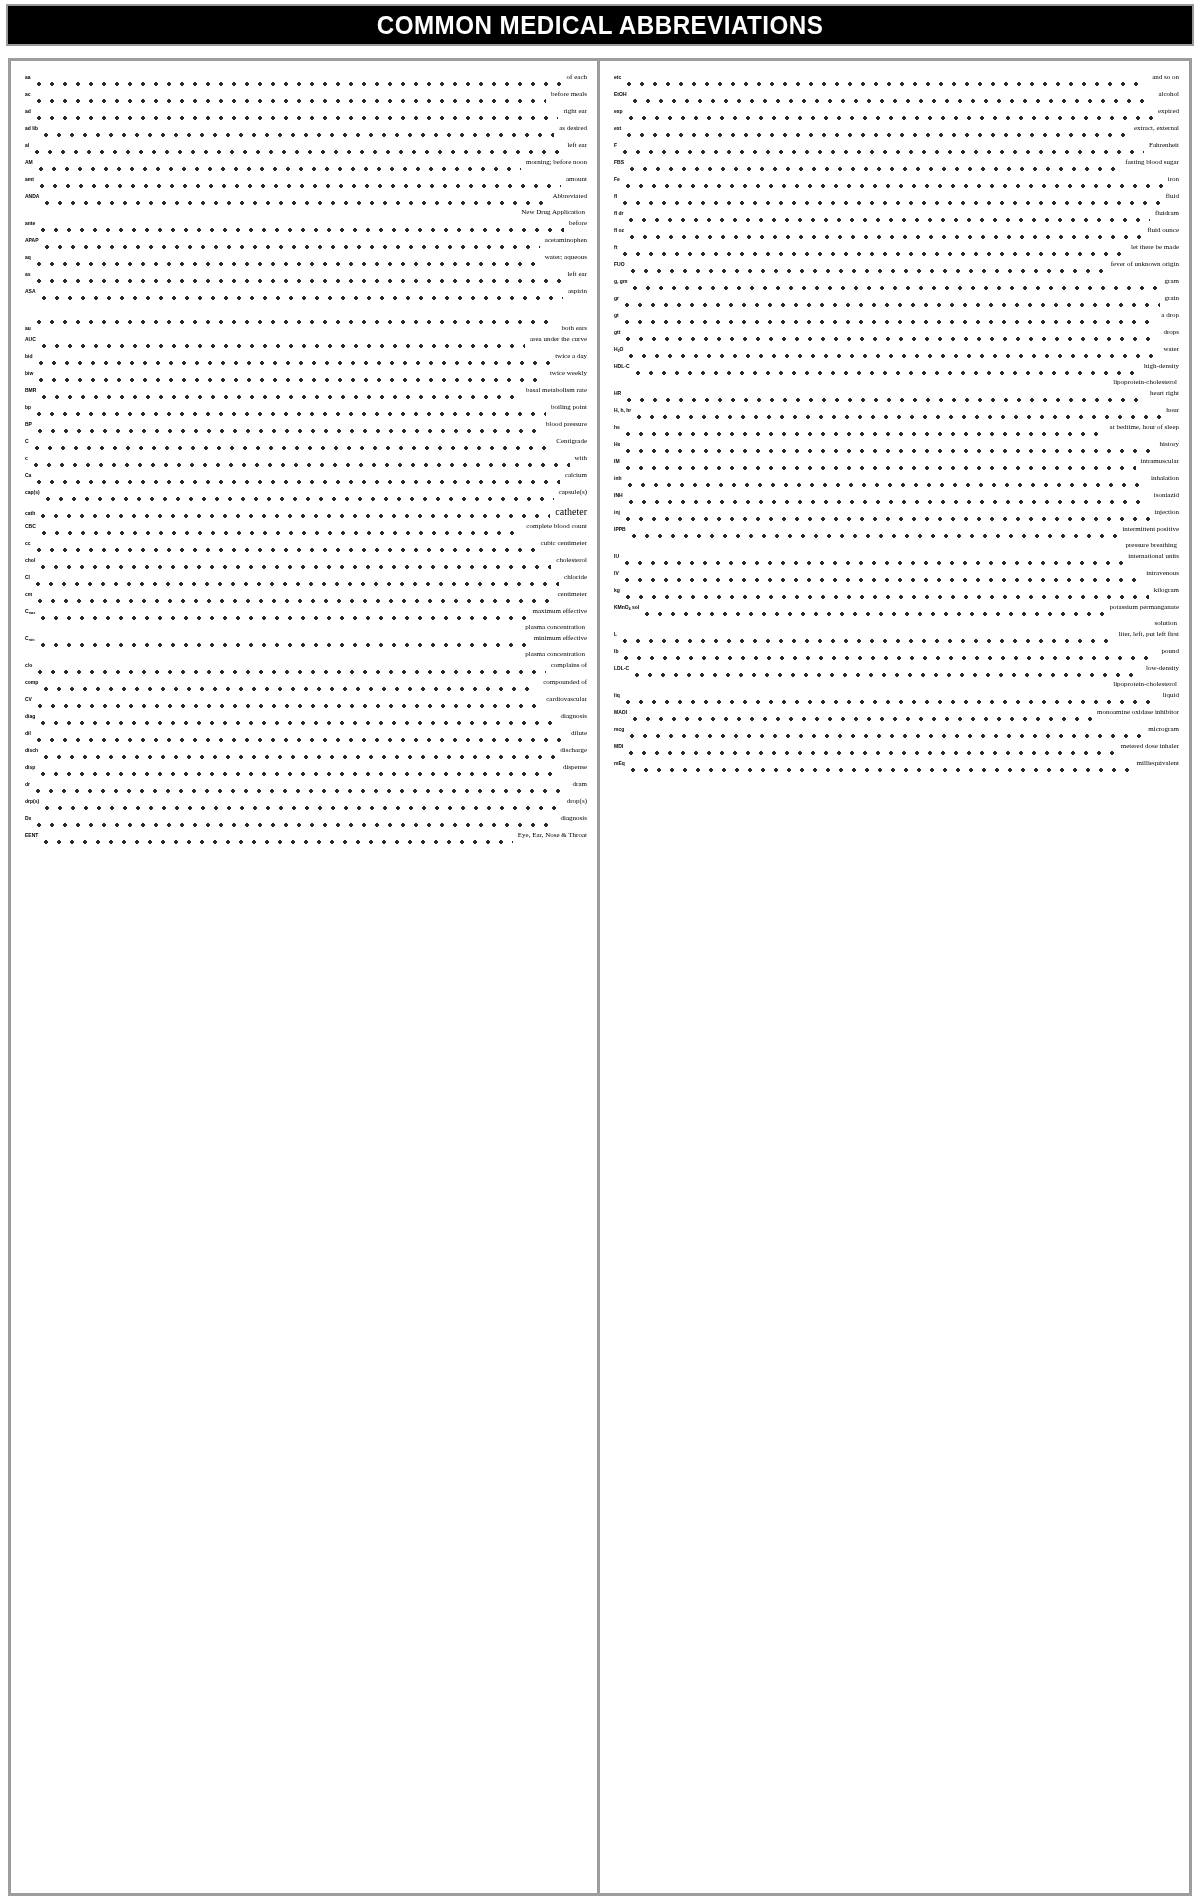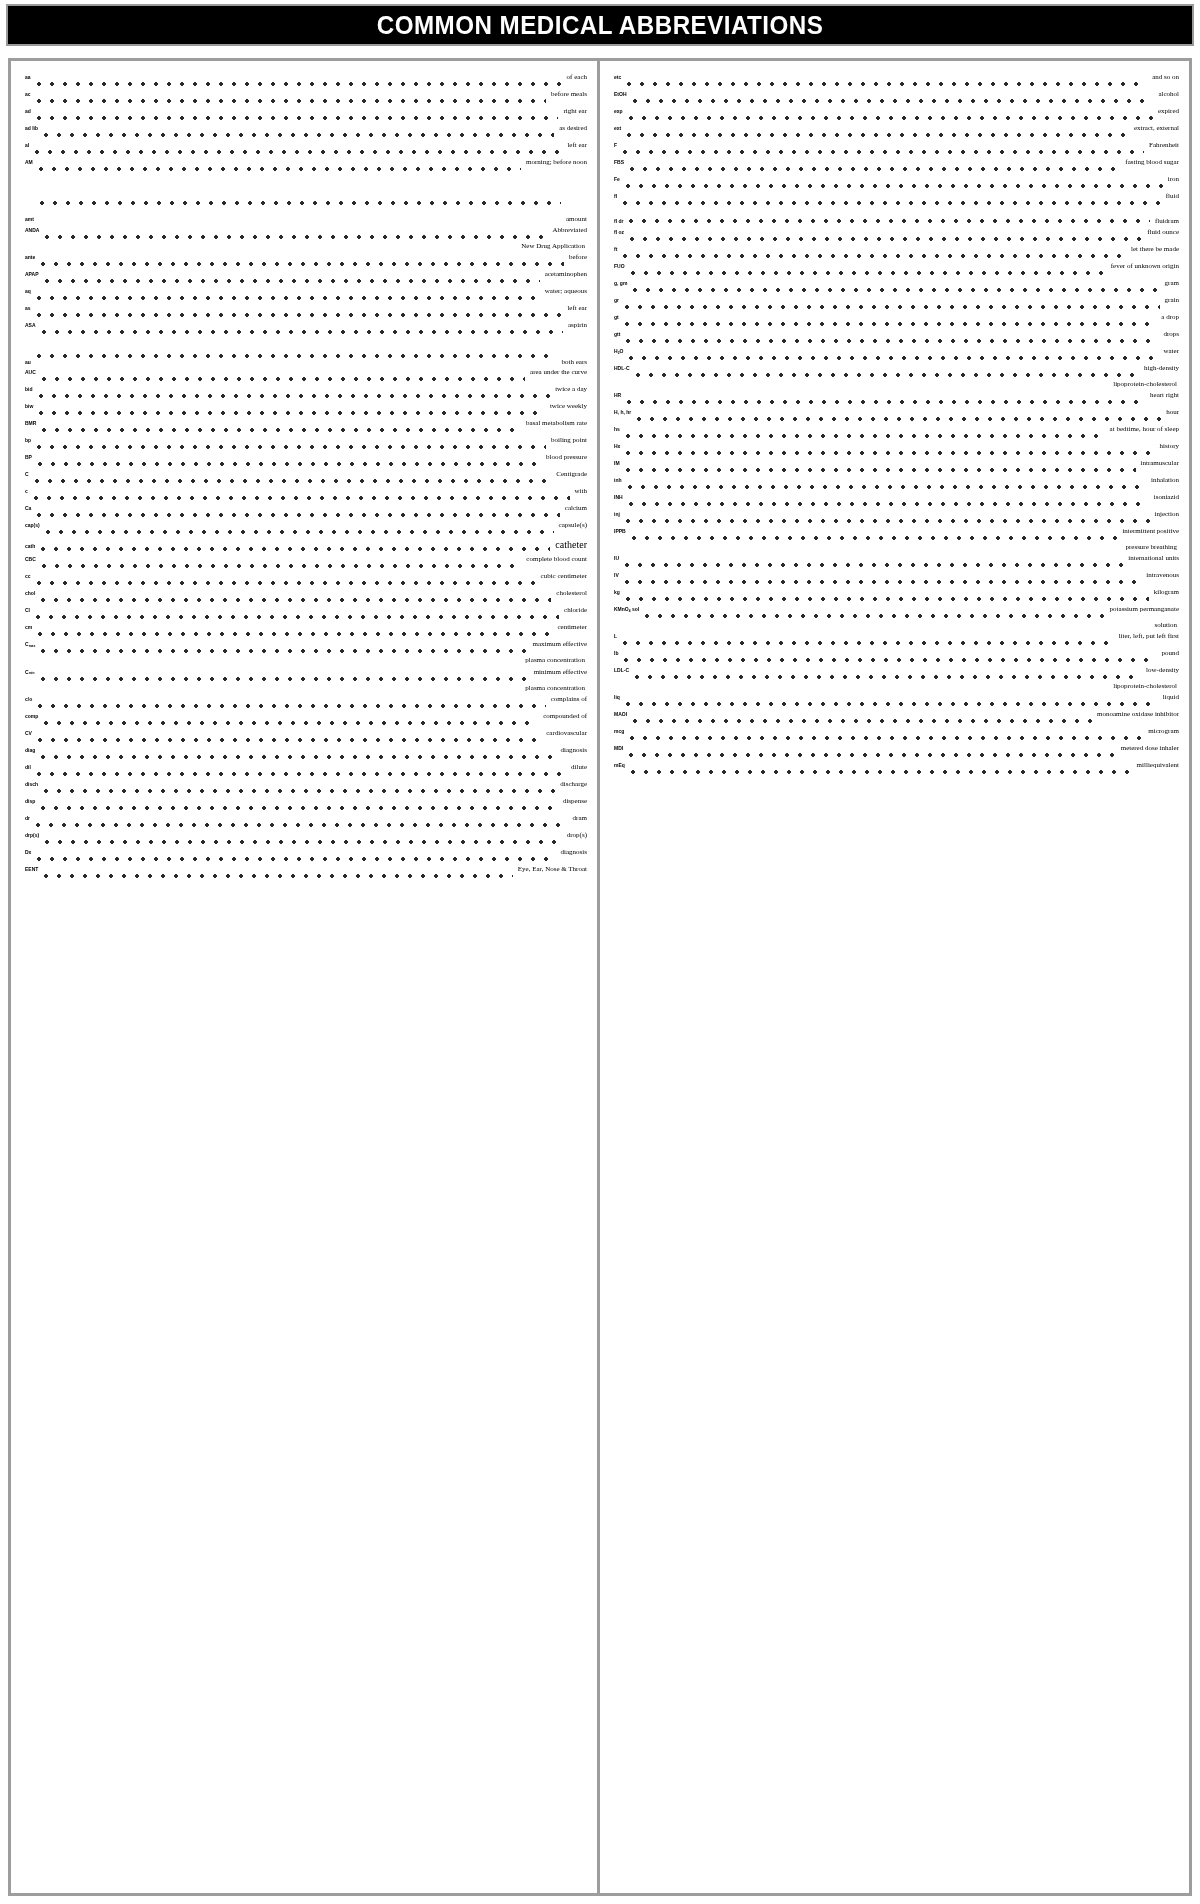--- a/index.html
+++ b/index.html
@@ -183,21 +183,21 @@
           <div class="entry-line">
             <span class="abbr" style="font-size: 5px;">AM</span>
             <span class="leader"></span>
             <span class="def" style="font-size: 7px;">morning; before noon</span>
           </div>
         </div>
         <div class="entry">
           <div class="entry-line">
             <span class="abbr" style="font-size: 5px;">amt</span>
             <span class="leader"></span>
-            <span class="def" style="font-size: 7px; margin-top: 40px;">amount</span>
+            <span class="def" style="font-size: 7px;">amount</span>
           </div>
         </div>
         <div class="entry two-line">
           <div class="entry-line">
             <span class="abbr" style="font-size: 5px;">ANDA</span>
             <span class="leader"></span>
             <span class="def" style="font-size: 7px;">Abbreviated</span>
           </div>
           <div class="def-cont" style="font-size: 7px;">New Drug Application</div>
         </div>
@@ -503,21 +503,21 @@
           <div class="entry-line">
             <span class="abbr" style="font-size: 5px;">fl</span>
             <span class="leader"></span>
             <span class="def" style="font-size: 7px;">fluid</span>
           </div>
         </div>
         <div class="entry">
           <div class="entry-line">
             <span class="abbr" style="font-size: 5px;">fl dr</span>
             <span class="leader"></span>
-            <span class="def" style="font-size: 7px; margin-top: 8px;">fluidram</span>
+            <span class="def" style="font-size: 7px;">fluidram</span>
           </div>
         </div>
         <div class="entry">
           <div class="entry-line">
             <span class="abbr" style="font-size: 5px;">fl oz</span>
             <span class="leader"></span>
             <span class="def" style="font-size: 7px;">fluid ounce</span>
           </div>
         </div>
         <div class="entry">

